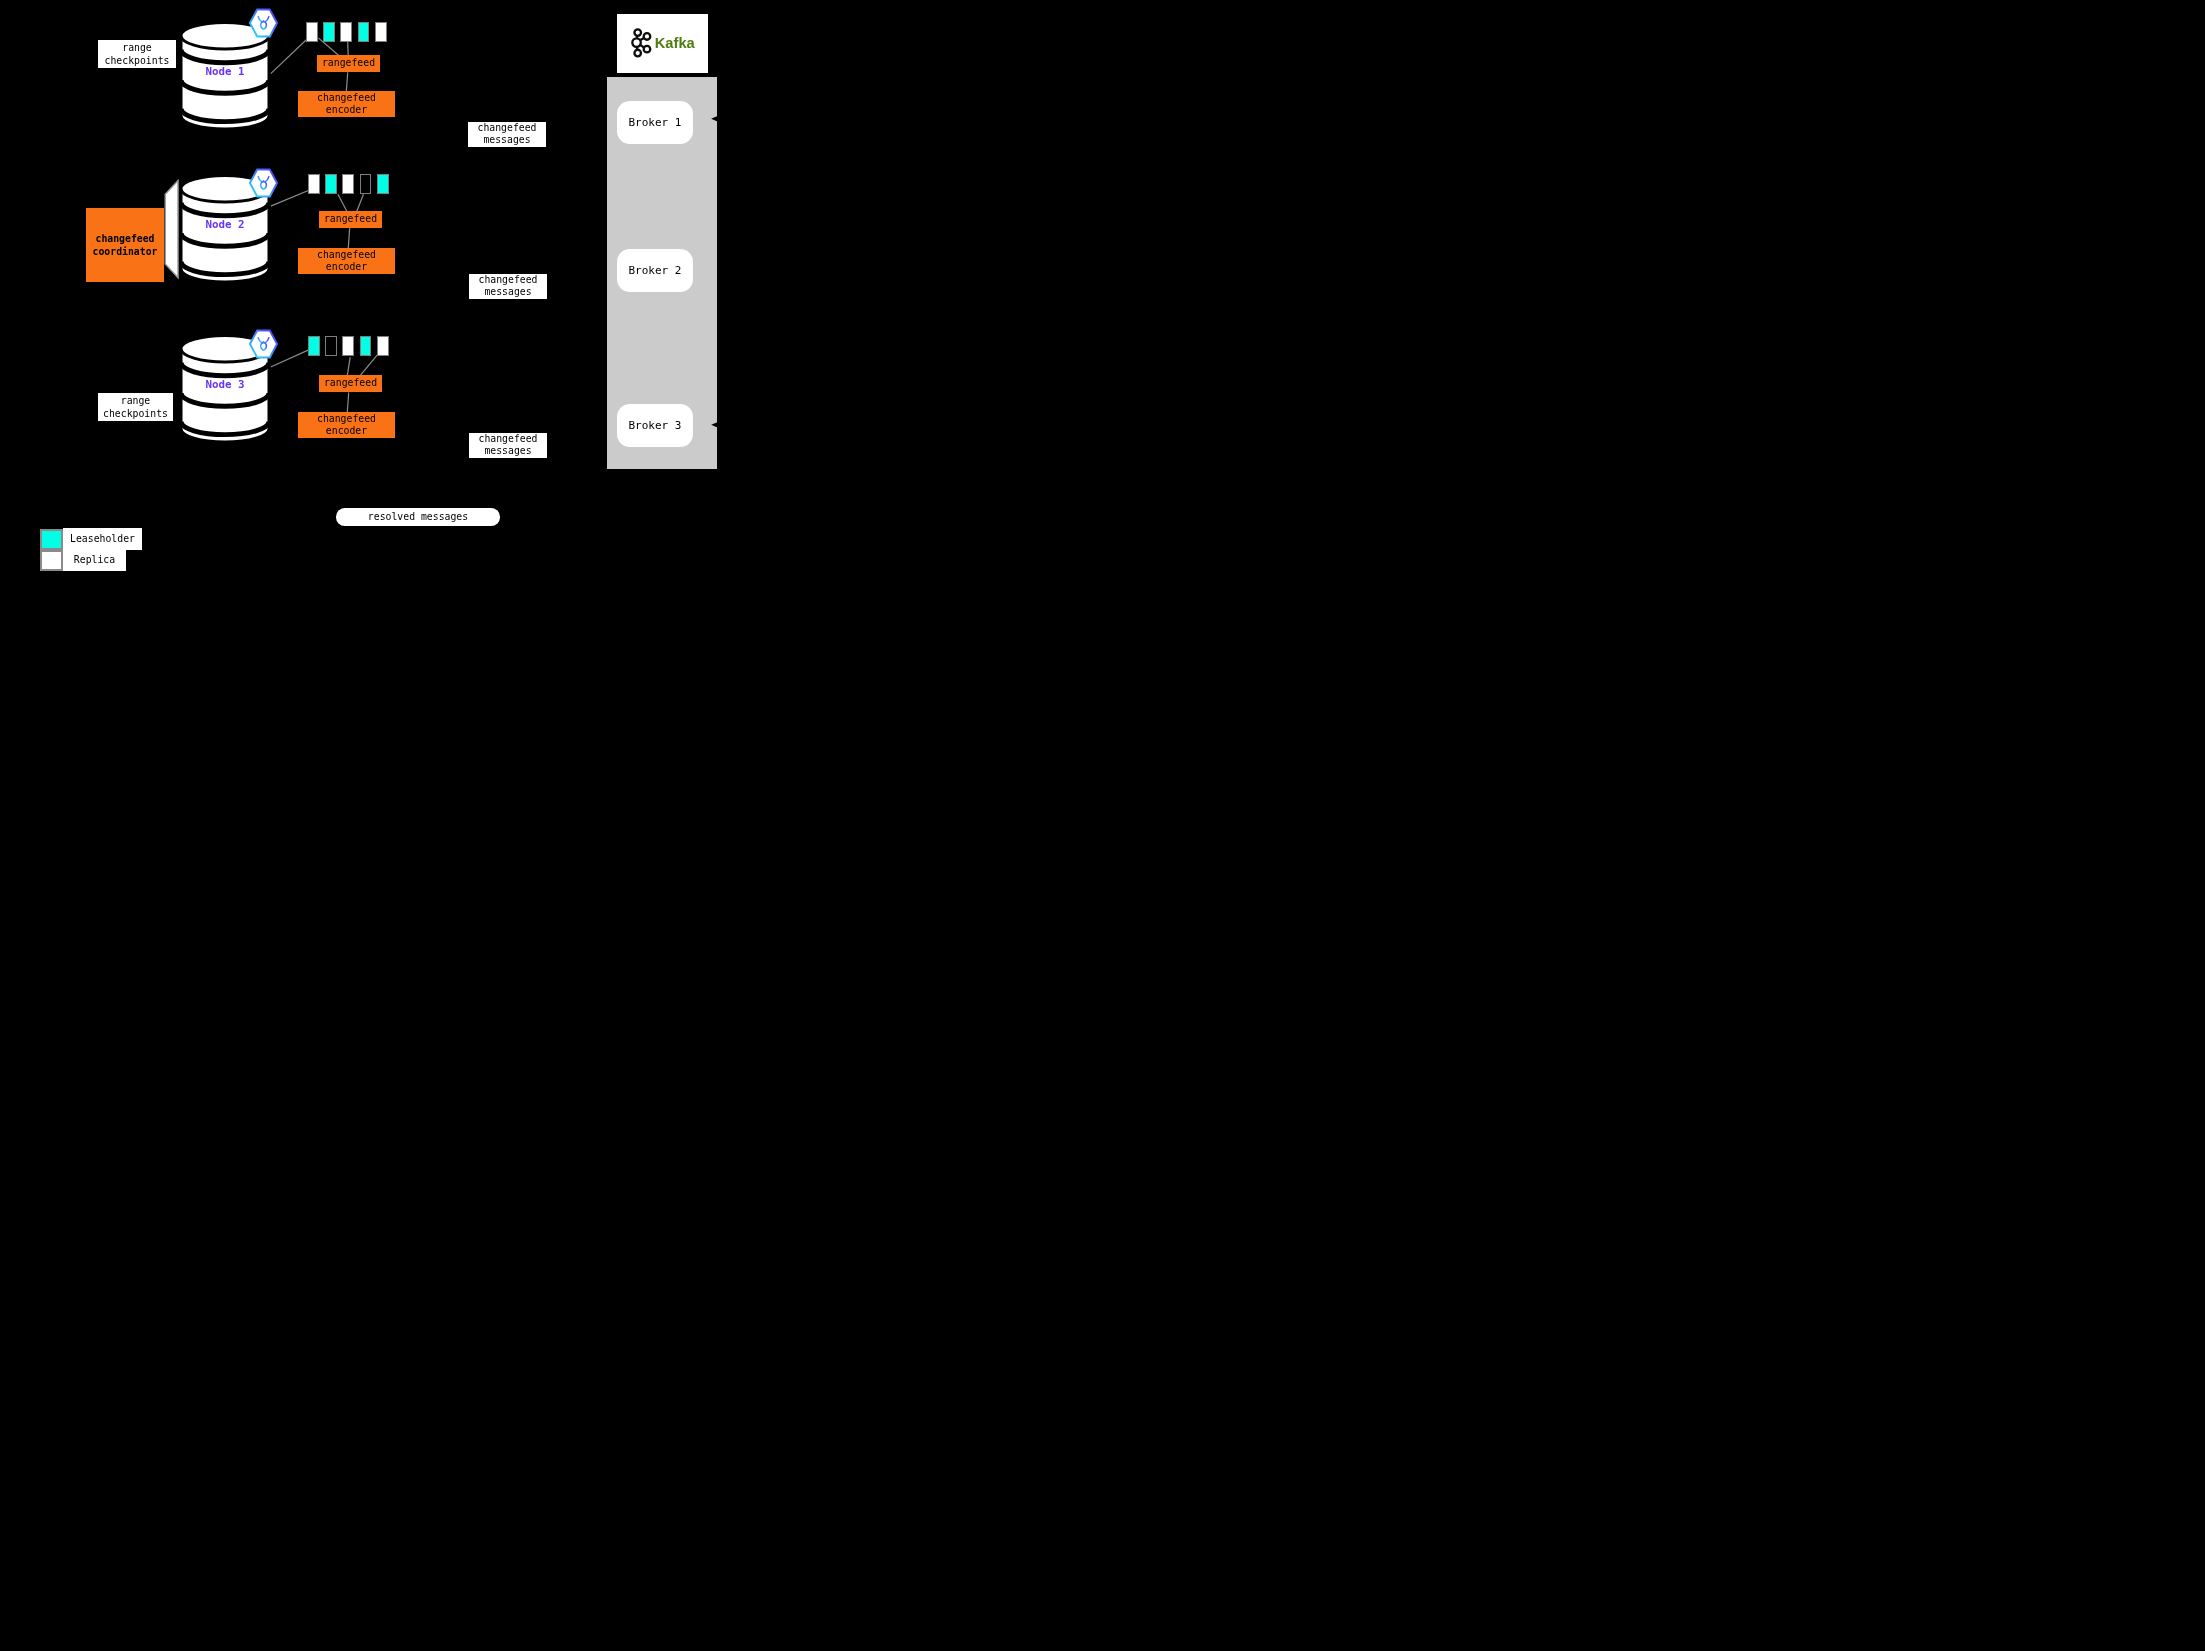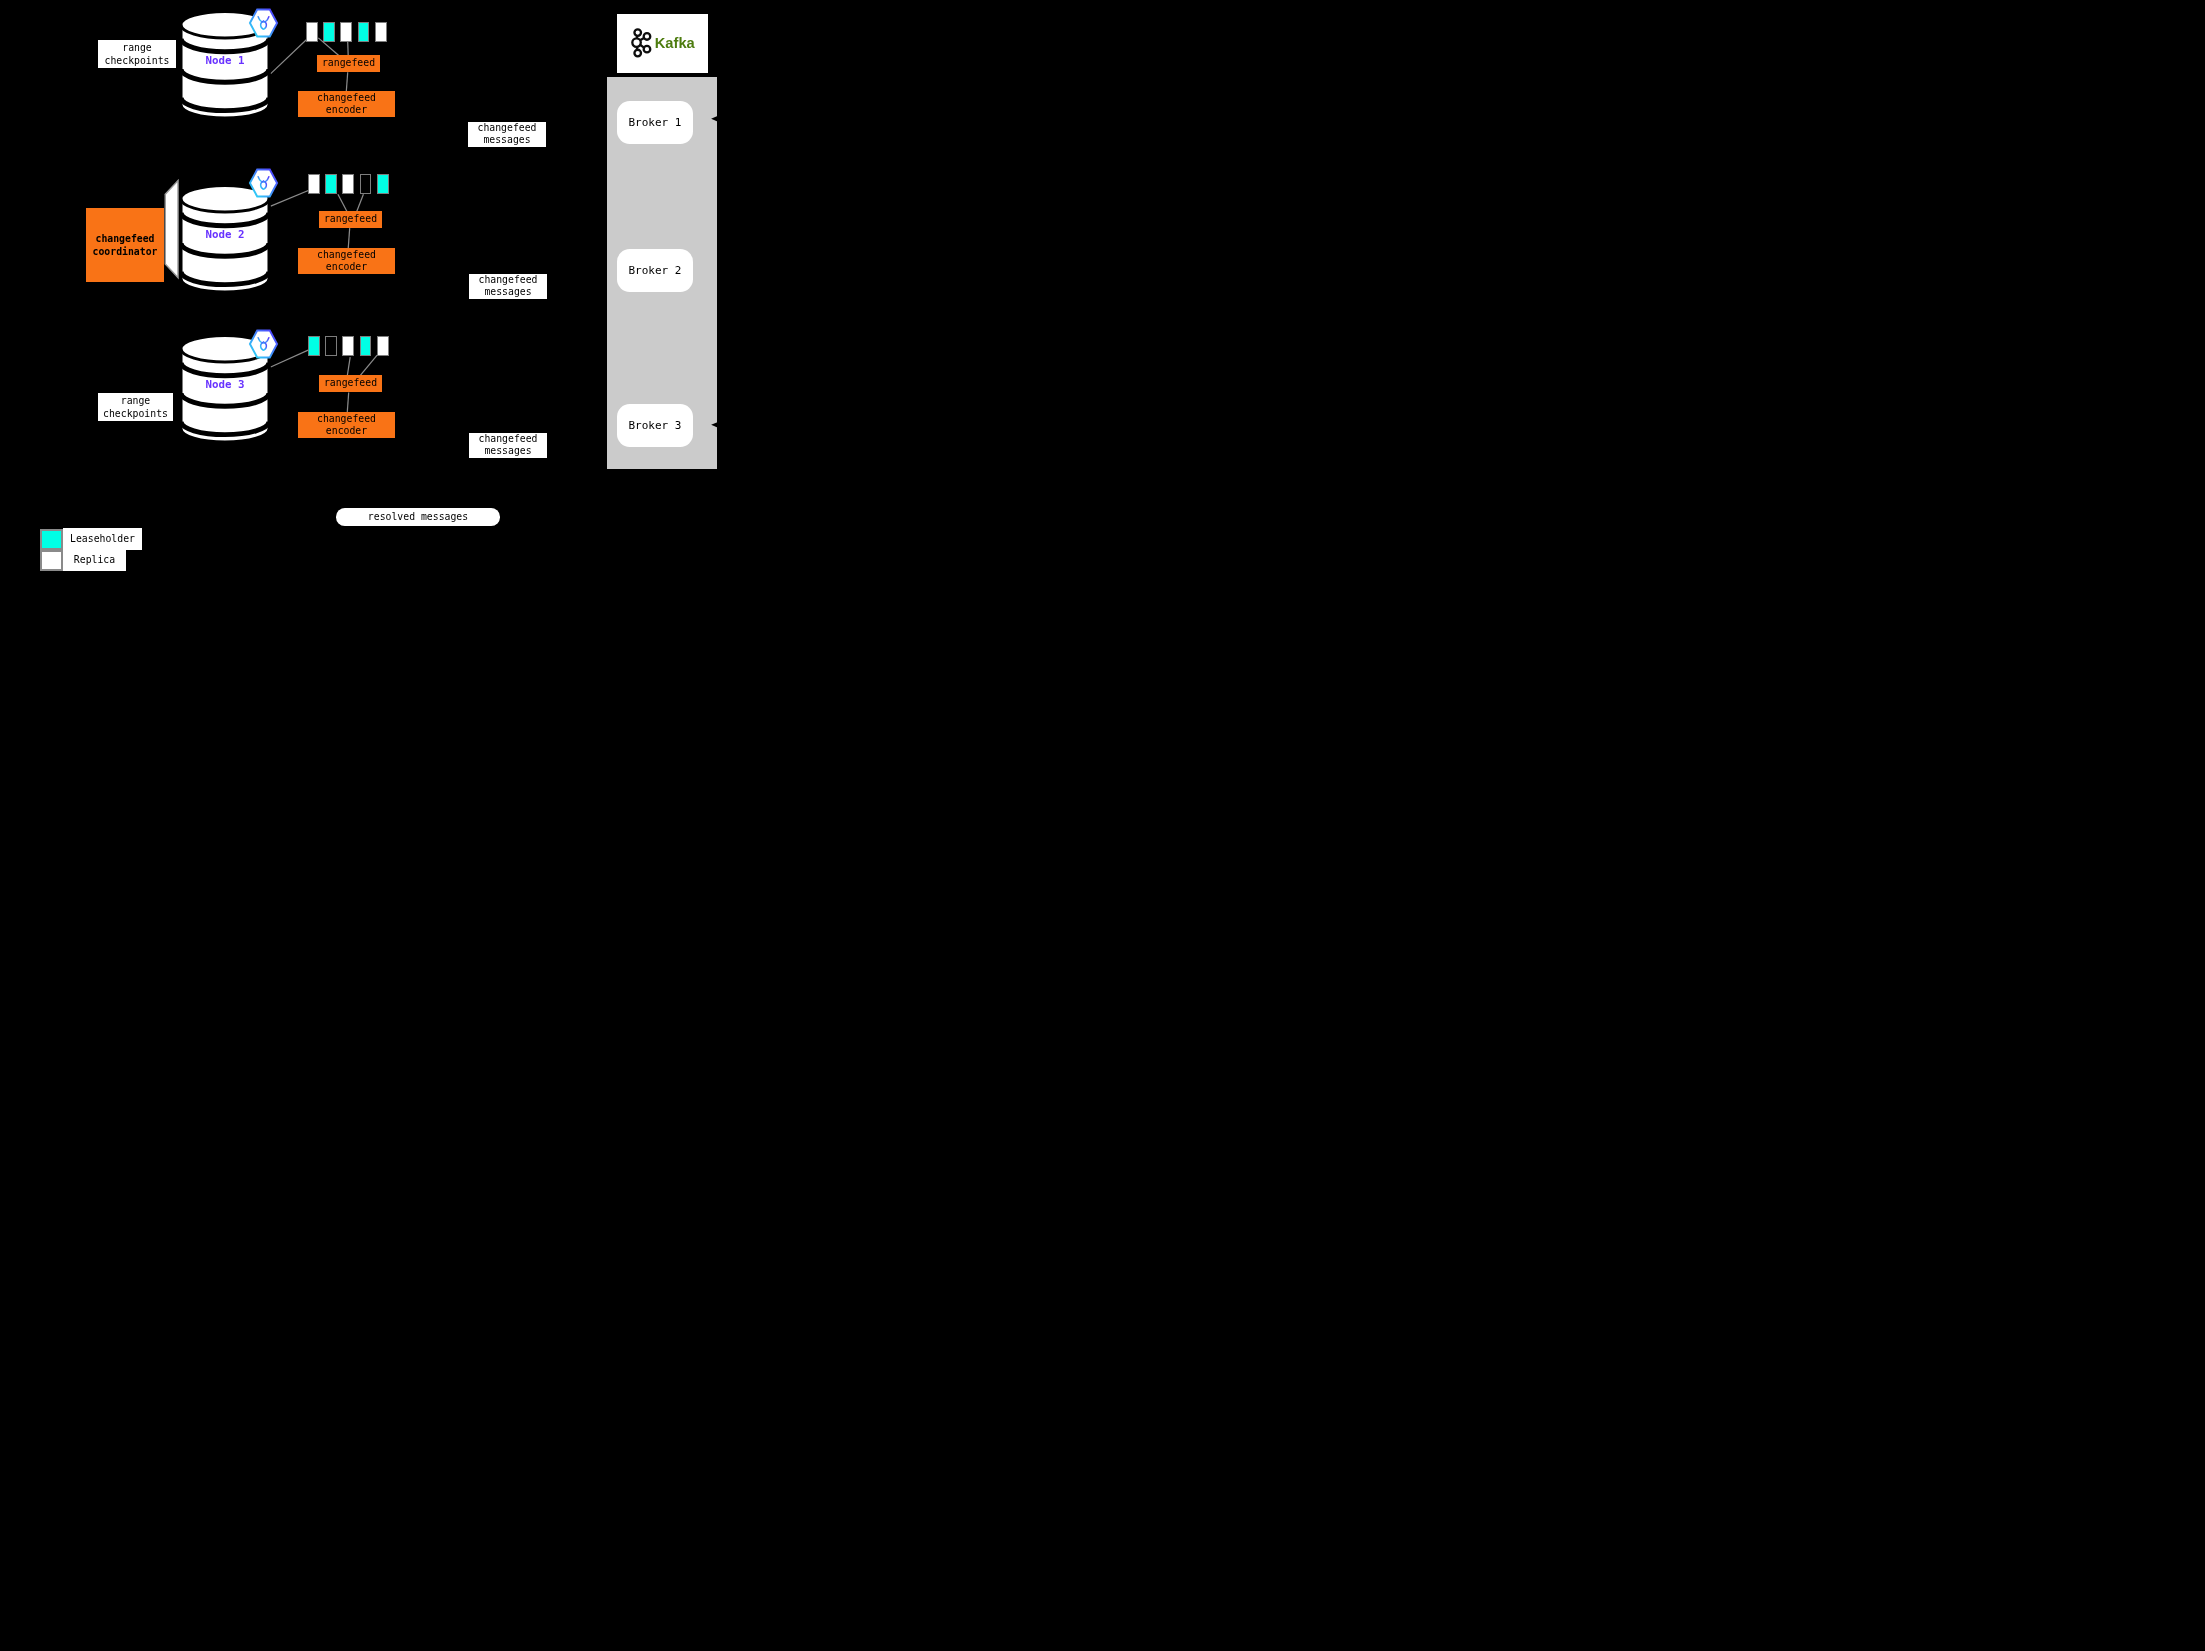--- a/index.html
+++ b/index.html
@@ -67,32 +67,32 @@
       <line x1="741" y1="396" x2="727" y2="432"></line>
       <line x1="713" y1="465" x2="710" y2="507"></line>
 
       <line x1="552" y1="748" x2="643" y2="707"></line>
       <line x1="714" y1="728" x2="708" y2="767"></line>
       <line x1="769" y1="724" x2="733" y2="767"></line>
       <line x1="711" y1="800" x2="708" y2="842"></line>
     </g>
   </svg>
 
-  <div class="abs node-group" style="left:179px;top:9px;width:92px;height:111px;">
+  <div class="abs node-group" style="left:179px;top:20px;width:92px;height:111px;">
     <svg width="92" height="111" viewBox="0 0 187 226">
       <path d="M4,32 a89.5,27 0 0 1 179,0 l0,163 a89.5,27 0 0 1 -179,0 z" fill="#fff" stroke="#000" stroke-width="6"></path>
       <ellipse cx="93.5" cy="32" rx="89.5" ry="27" fill="#fff" stroke="#000" stroke-width="6"></ellipse>
       <path d="M4,60  a89.5,27 0 0 0 179,0" fill="none" stroke="#000" stroke-width="10"></path>
       <path d="M4,122 a89.5,27 0 0 0 179,0" fill="none" stroke="#000" stroke-width="10"></path>
       <path d="M4,180 a89.5,27 0 0 0 179,0" fill="none" stroke="#000" stroke-width="10"></path>
     </svg>
     <div class="node-label" style="top:45px;">Node 1</div>
   </div>
 
-  <div class="abs node-group" style="left:179px;top:183px;width:92px;height:111px;">
+  <div class="abs node-group" style="left:179px;top:173px;width:92px;height:111px;">
     <svg width="92" height="111" viewBox="0 0 187 226">
       <path d="M4,32 a89.5,27 0 0 1 179,0 l0,163 a89.5,27 0 0 1 -179,0 z" fill="#fff" stroke="#000" stroke-width="6"></path>
       <ellipse cx="93.5" cy="32" rx="89.5" ry="27" fill="#fff" stroke="#000" stroke-width="6"></ellipse>
       <path d="M4,60  a89.5,27 0 0 0 179,0" fill="none" stroke="#000" stroke-width="10"></path>
       <path d="M4,122 a89.5,27 0 0 0 179,0" fill="none" stroke="#000" stroke-width="10"></path>
       <path d="M4,180 a89.5,27 0 0 0 179,0" fill="none" stroke="#000" stroke-width="10"></path>
     </svg>
     <div class="node-label" style="top:45px;">Node 2</div>
   </div>
 

